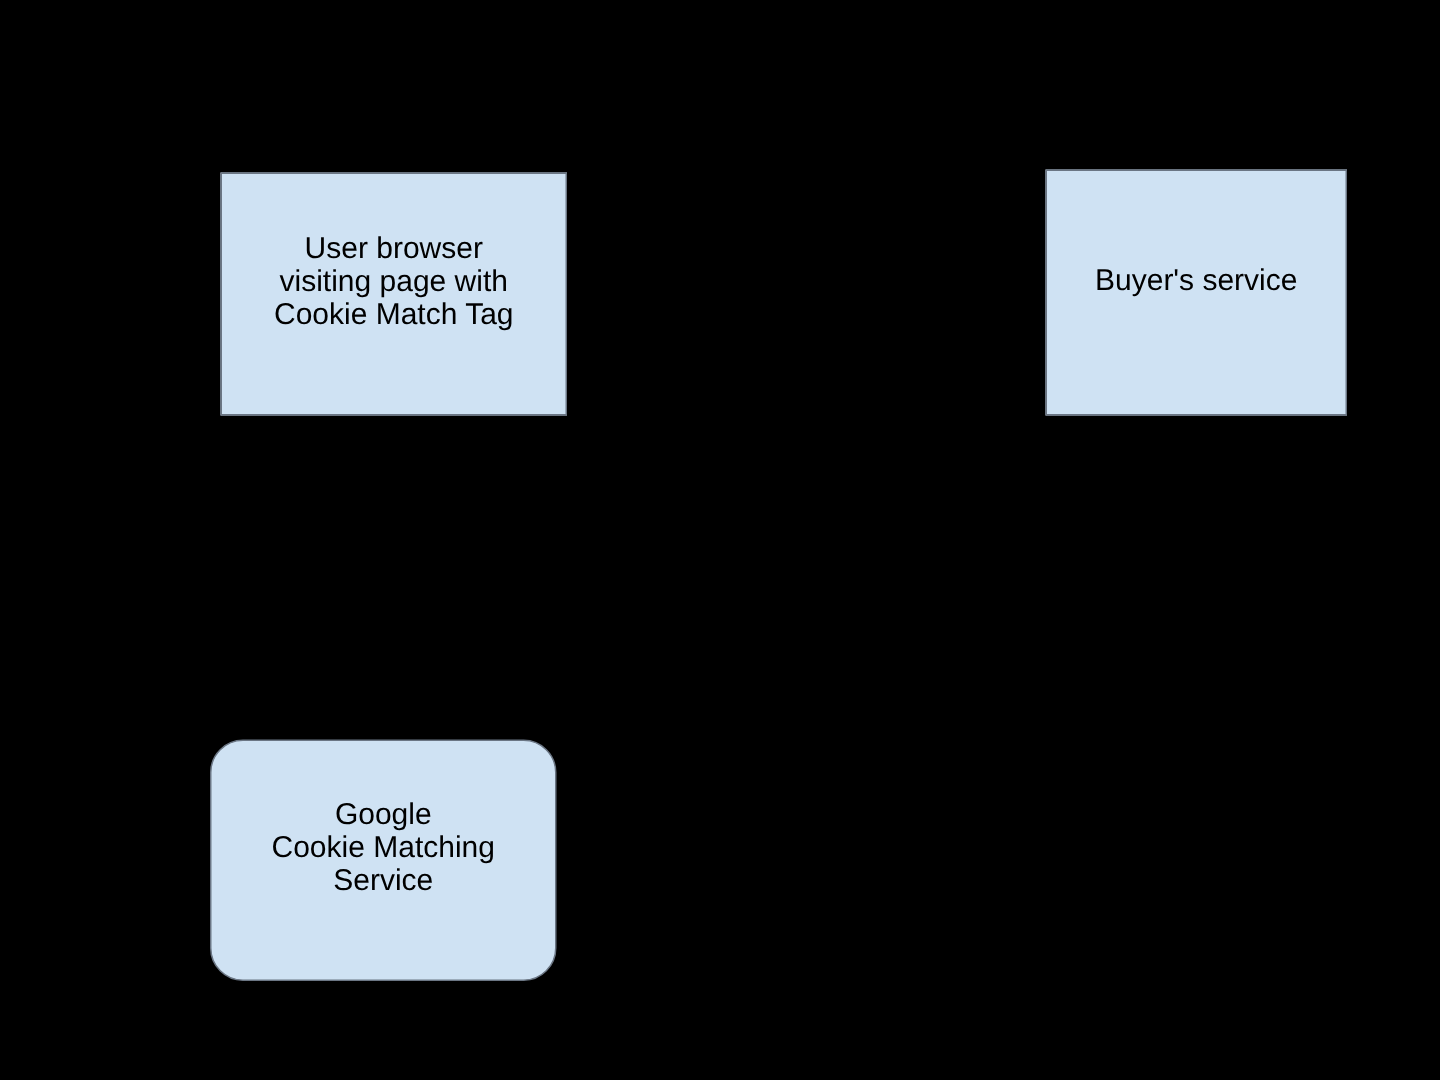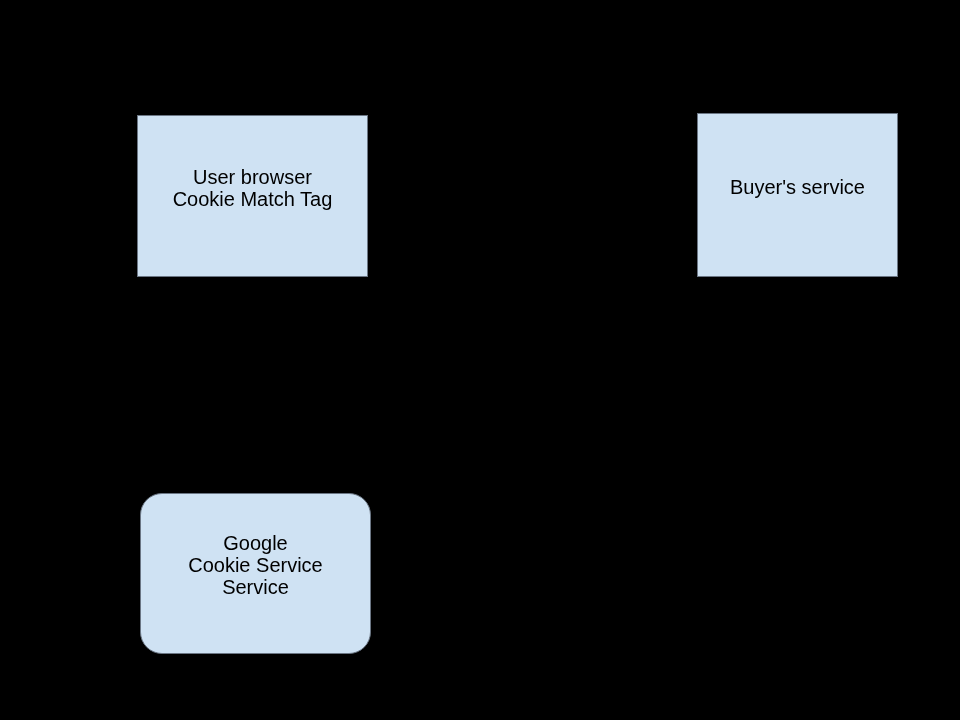--- a/index.html
+++ b/index.html
@@ -29,46 +29,47 @@
     display: flex;
     flex-direction: column;
     justify-content: center;
     align-items: center;
     text-align: center;
     font-size: 20px;
     line-height: 22px;
     padding-bottom: 17px;
   }
   .node-user-browser {
-    left: 137px; top: 115px;
+    left: 147px; top: 115px;
     width: 231px; height: 162px;
   }
   .node-buyers-service {
     left: 697px; top: 113px;
     width: 201px; height: 164px;
   }
   .node-google-cms {
     left: 140px; top: 493px;
     width: 231px; height: 161px; border-radius: 22px;
   }
   .label-line { white-space: nowrap; }
 </style>
 </head>
 <body>
 
 <div class="canvas">
 
   <div class="node node-user-browser">
     <div class="label-line">User browser</div>
+    <div class="label-line">visiting page with</div>
     <div class="label-line">Cookie Match Tag</div>
   </div>
 
   <div class="node node-buyers-service">
     <div class="label-line">Buyer's service</div>
   </div>
 
   <div class="node node-google-cms">
     <div class="label-line">Google</div>
-    <div class="label-line">Cookie Service</div>
+    <div class="label-line">Cookie Matching</div>
     <div class="label-line">Service</div>
   </div>
 
 </div>
 
 </body></html>

